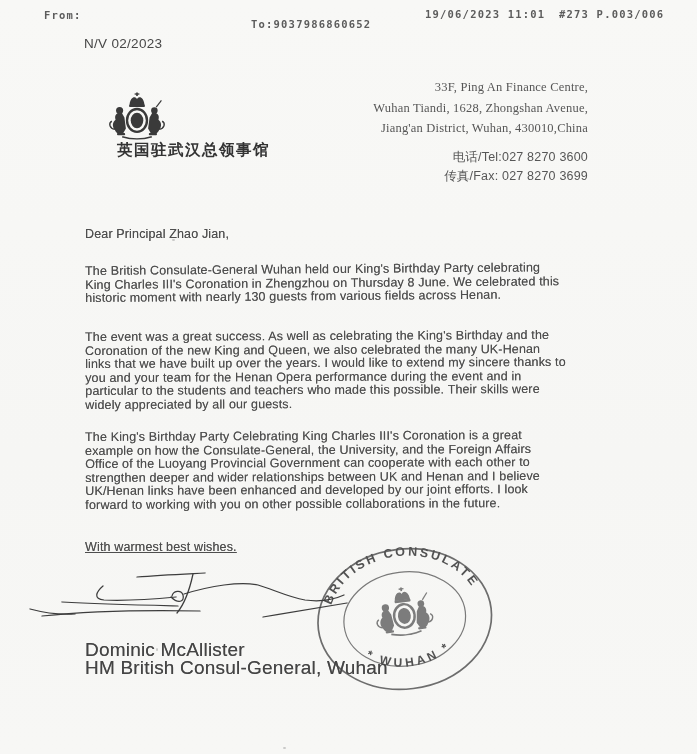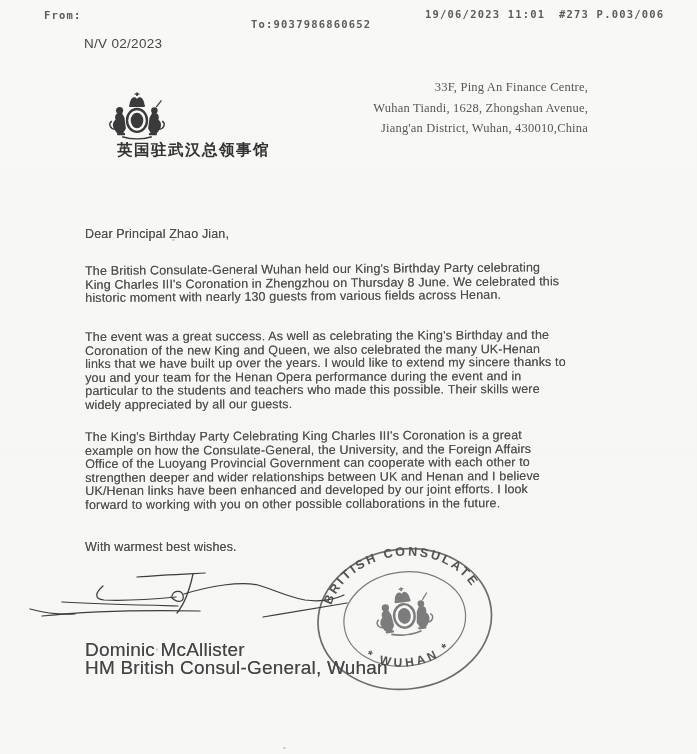--- a/index.html
+++ b/index.html
@@ -90,20 +90,22 @@
         <path d="M80,50 C87,49 89,42 84,39" fill="none" stroke="currentColor" stroke-width="1.8"></path>
         <rect x="66" y="55" width="11" height="3" rx="1.2" fill="currentColor"></rect>
         <path d="M30,60 Q50,66 70,60" fill="none" stroke="currentColor" stroke-width="2.2"></path>
       </symbol>
       <use href="#crest" width="100" height="64" style="color:#3a3a3a"></use>
     </svg>
   </div>
 
   <div class="abs cn-name" style="left:94px;top:140px;">英国驻武汉总领事馆</div>
 
+  <div class="abs phones" style="left:330px;top:148px;width:258px;">电话/Tel:027 8270 3600
+传真/Fax: 027 8270 3699</div>
 
   <div class="abs bodytext" style="left:85px;top:228px;">Dear Principal Zhao Jian,</div>
 
   <div class="abs bodytext tilt1" style="left:85px;top:265px;">The British Consulate-General Wuhan held our King's Birthday Party celebrating
 King Charles III's Coronation in Zhengzhou on Thursday 8 June. We celebrated this
 historic moment with nearly 130 guests from various fields across Henan.</div>
 
   <div class="abs bodytext tilt2" style="left:85px;top:331px;">The event was a great success. As well as celebrating the King's Birthday and the
 Coronation of the new King and Queen, we also celebrated the many UK-Henan
 links that we have built up over the years. I would like to extend my sincere thanks to
@@ -111,21 +113,21 @@
 particular to the students and teachers who made this possible. Their skills were
 widely appreciated by all our guests.</div>
 
   <div class="abs bodytext tilt2" style="left:85px;top:431px;">The King's Birthday Party Celebrating King Charles III's Coronation is a great
 example on how the Consulate-General, the University, and the Foreign Affairs
 Office of the Luoyang Provincial Government can cooperate with each other to
 strengthen deeper and wider relationships between UK and Henan and I believe
 UK/Henan links have been enhanced and developed by our joint efforts. I look
 forward to working with you on other possible collaborations in the future.</div>
 
-  <div class="abs bodytext" style="left:85px;top:541px;">With warmest best wishes.</div>
+  <div class="abs bodytext" style="left:85px;top:541px;text-decoration:underline;">With warmest best wishes.</div>
 
   <div class="abs" id="stamp" style="left:313px;top:543px;">
     <svg width="184" height="152" viewBox="0 0 184 152" xmlns="http://www.w3.org/2000/svg">
       <defs>
         <path id="arcTop" d="M 21,97 A 76,62 0 1 1 163,97" fill="none"></path>
         <path id="arcBottom" d="M 32,84 A 61,48 0 0 0 152,84" fill="none"></path>
       </defs>
       <ellipse cx="92" cy="76" rx="87" ry="70" fill="none" stroke="#555" stroke-width="1.7" opacity="0.85"></ellipse>
       <ellipse cx="92" cy="76" rx="61" ry="47" fill="none" stroke="#5a5a5a" stroke-width="1.2" opacity="0.8"></ellipse>
       <g opacity="0.78" style="color:#5a5a5a">

